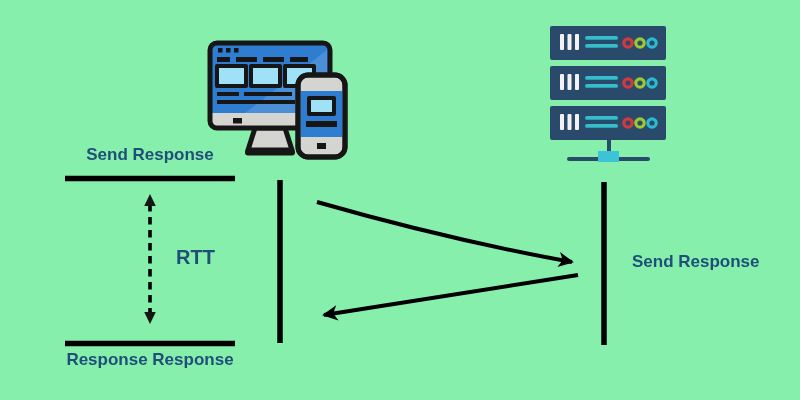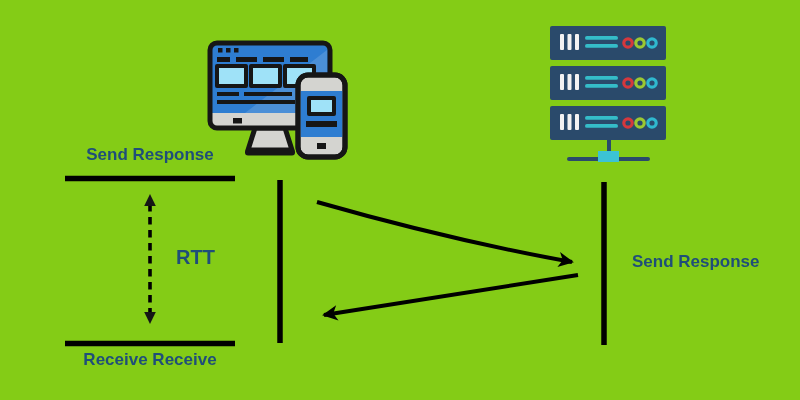--- a/index.html
+++ b/index.html
@@ -1,17 +1,17 @@
 <!DOCTYPE html>
 <html><head>
 <meta charset="utf-8">
 <style>
   html,body{margin:0;padding:0;background:#fff;}
   .canvas{
-    position:relative;width:800px;height:400px;background:#84cc16;overflow:hidden;
+    position:relative;width:800px;height:400px;background:#86efac;overflow:hidden;
     font-family:"Liberation Sans", sans-serif;
   }
   .layer{position:absolute;left:0;top:0;}
   .icon{position:absolute;}
   .lbl{
     position:absolute;font-size:17px;font-weight:600;color:#1f4e79;
     white-space:nowrap;line-height:1.25;text-align:right;
   }
   .center{text-align:center;}
   .ol{stroke:#161616;stroke-width:5;stroke-linejoin:round;}
@@ -118,16 +118,16 @@
       <rect x="37" y="12" width="33" height="3.8" rx="1.9" fill="#35bdc9"></rect>
       <rect x="37" y="20" width="33" height="3.8" rx="1.9" fill="#35bdc9"></rect>
       <circle cx="80" cy="19" r="4.2" fill="none" stroke-width="3.2" stroke="#d5383d"></circle>
       <circle cx="92" cy="19" r="4.2" fill="none" stroke-width="3.2" stroke="#9dc931"></circle>
       <circle cx="104" cy="19" r="4.2" fill="none" stroke-width="3.2" stroke="#2fb9cf"></circle>
     </g>
   </svg>
 
   <div class="lbl center" style="left:65px;top:144px;width:170px">Send Response</div>
   <div class="lbl" style="left:176px;top:245px;font-size:20px">RTT</div>
-  <div class="lbl center" style="left:65px;top:349px;width:170px">Receive Receive</div>
+  <div class="lbl center" style="left:65px;top:349px;width:170px">Response Response</div>
   <div class="lbl" style="left:632px;top:251px">Send Response</div>
 
 </div>
 
 </body></html>

